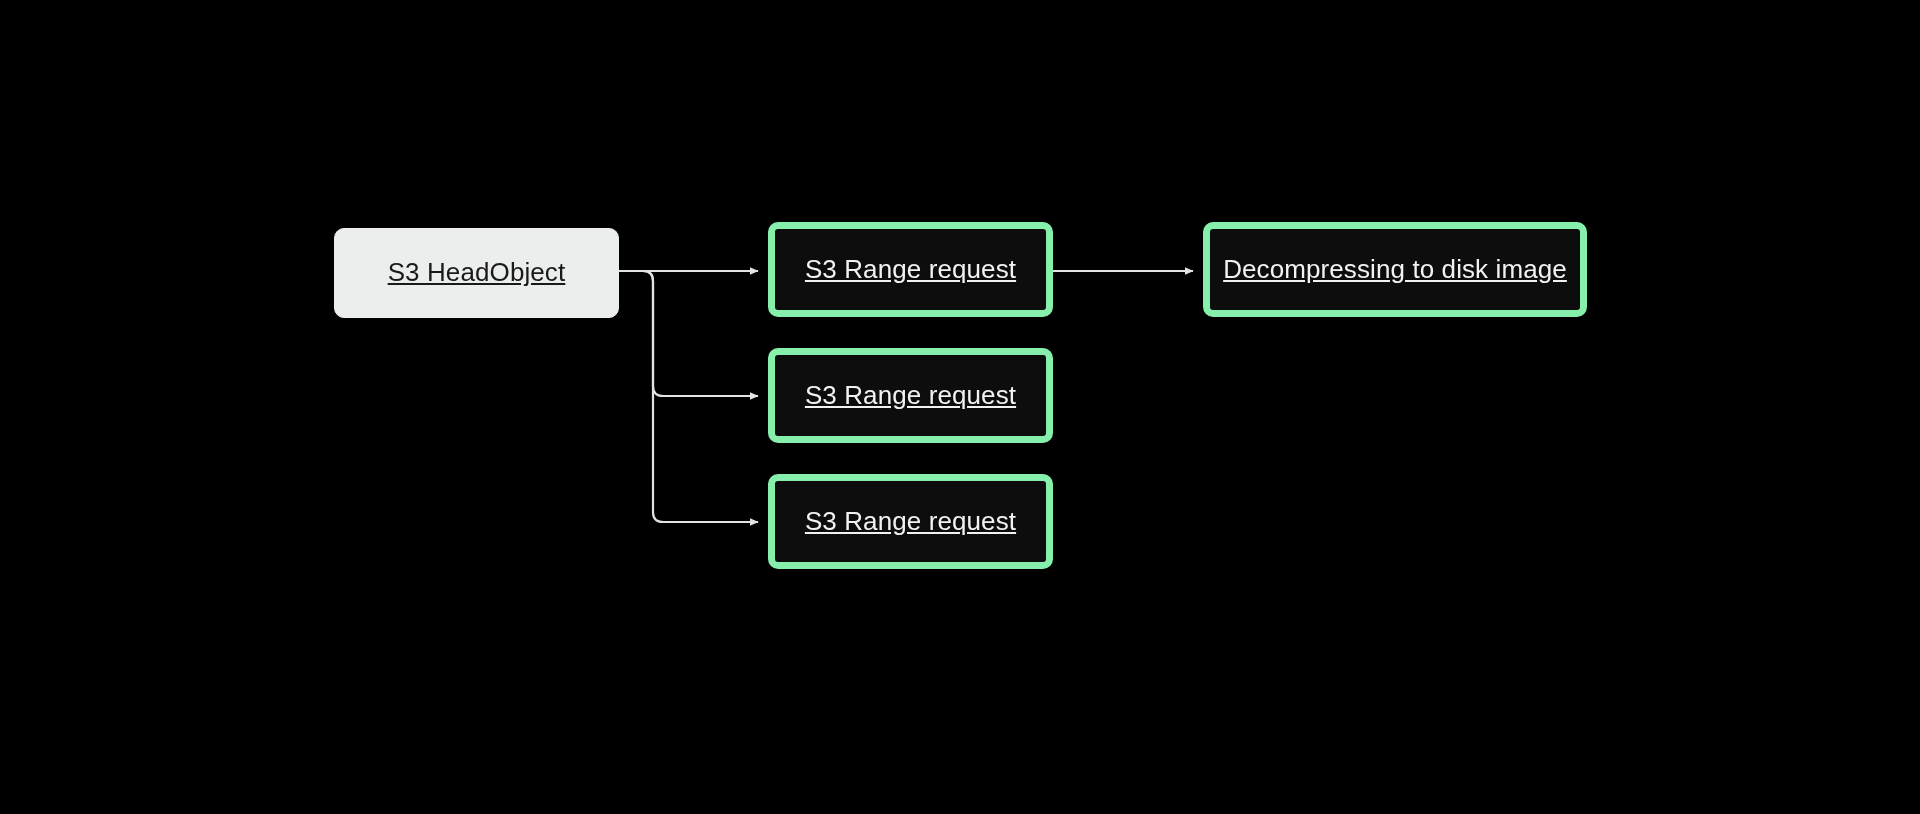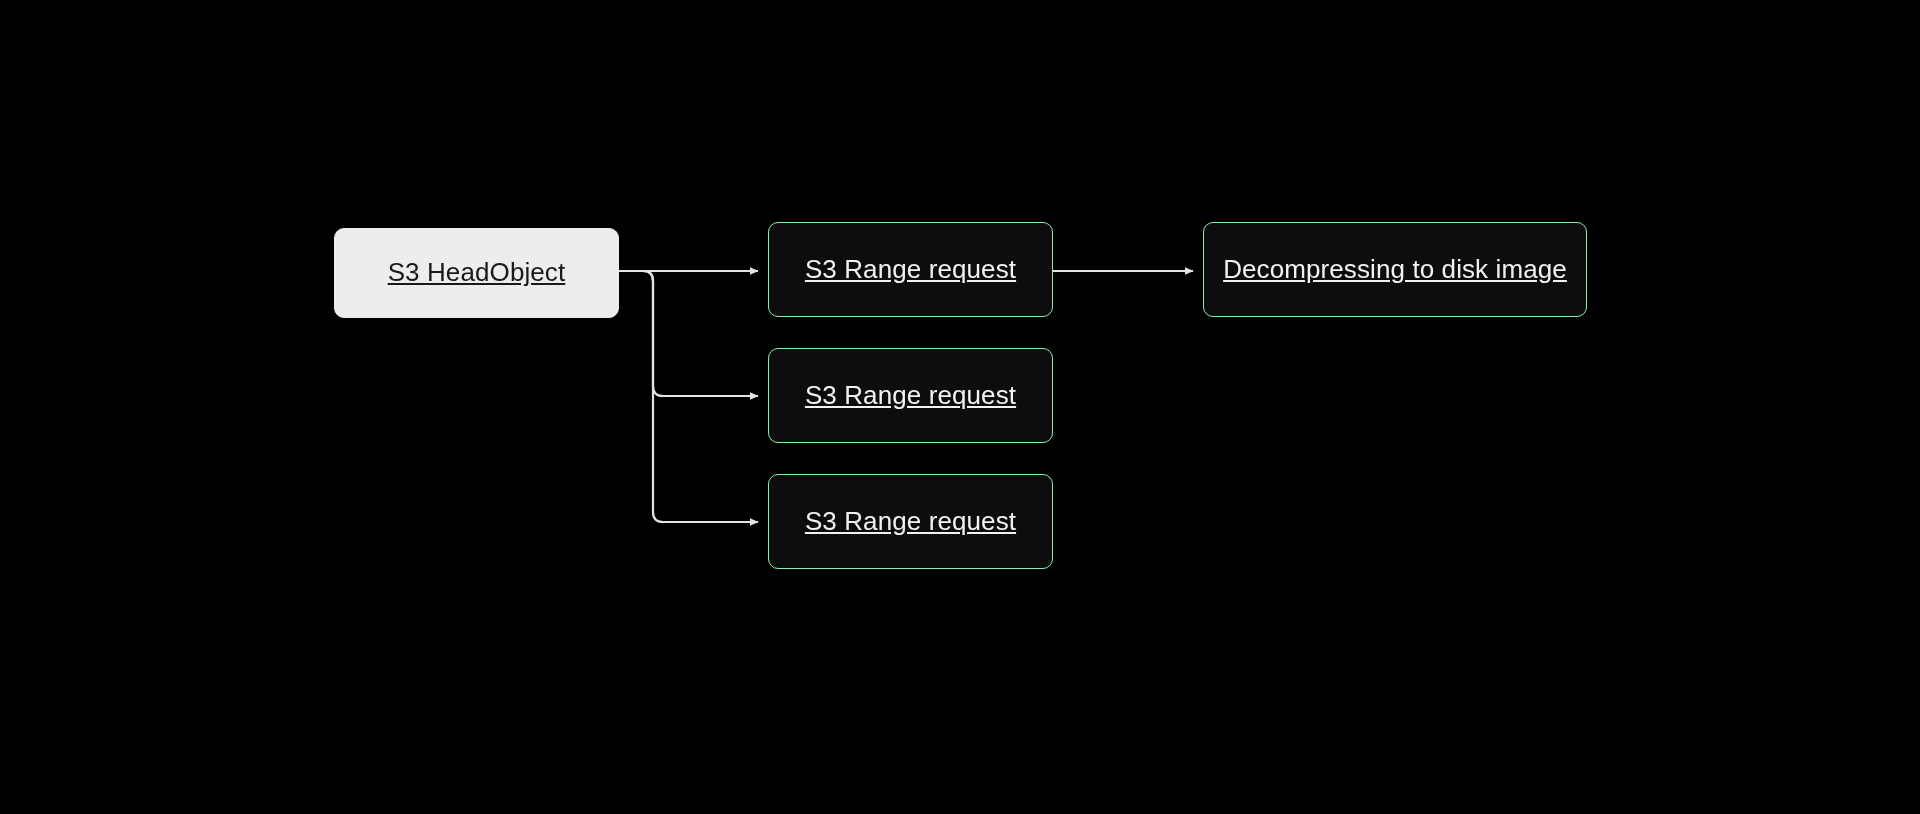--- a/index.html
+++ b/index.html
@@ -48,21 +48,21 @@
     letter-spacing: 0.1px;
     text-decoration: underline;
   }
   .node-light {
     background: #eceded;
     border: 1px solid #eceded;
     color: #1a1a1a;
   }
   .node-dark {
     background: #0d0d0d;
-    border: 1px solid #86efac;
+    border: 7px solid #86efac;
     color: #f2f2f2;
   }
 </style>
 </head>
 <body>
 
 <div id="canvas">
 
   <svg class="edge-layer" width="1920" height="814" viewBox="0 0 1920 814" xmlns="http://www.w3.org/2000/svg">
     <defs>

